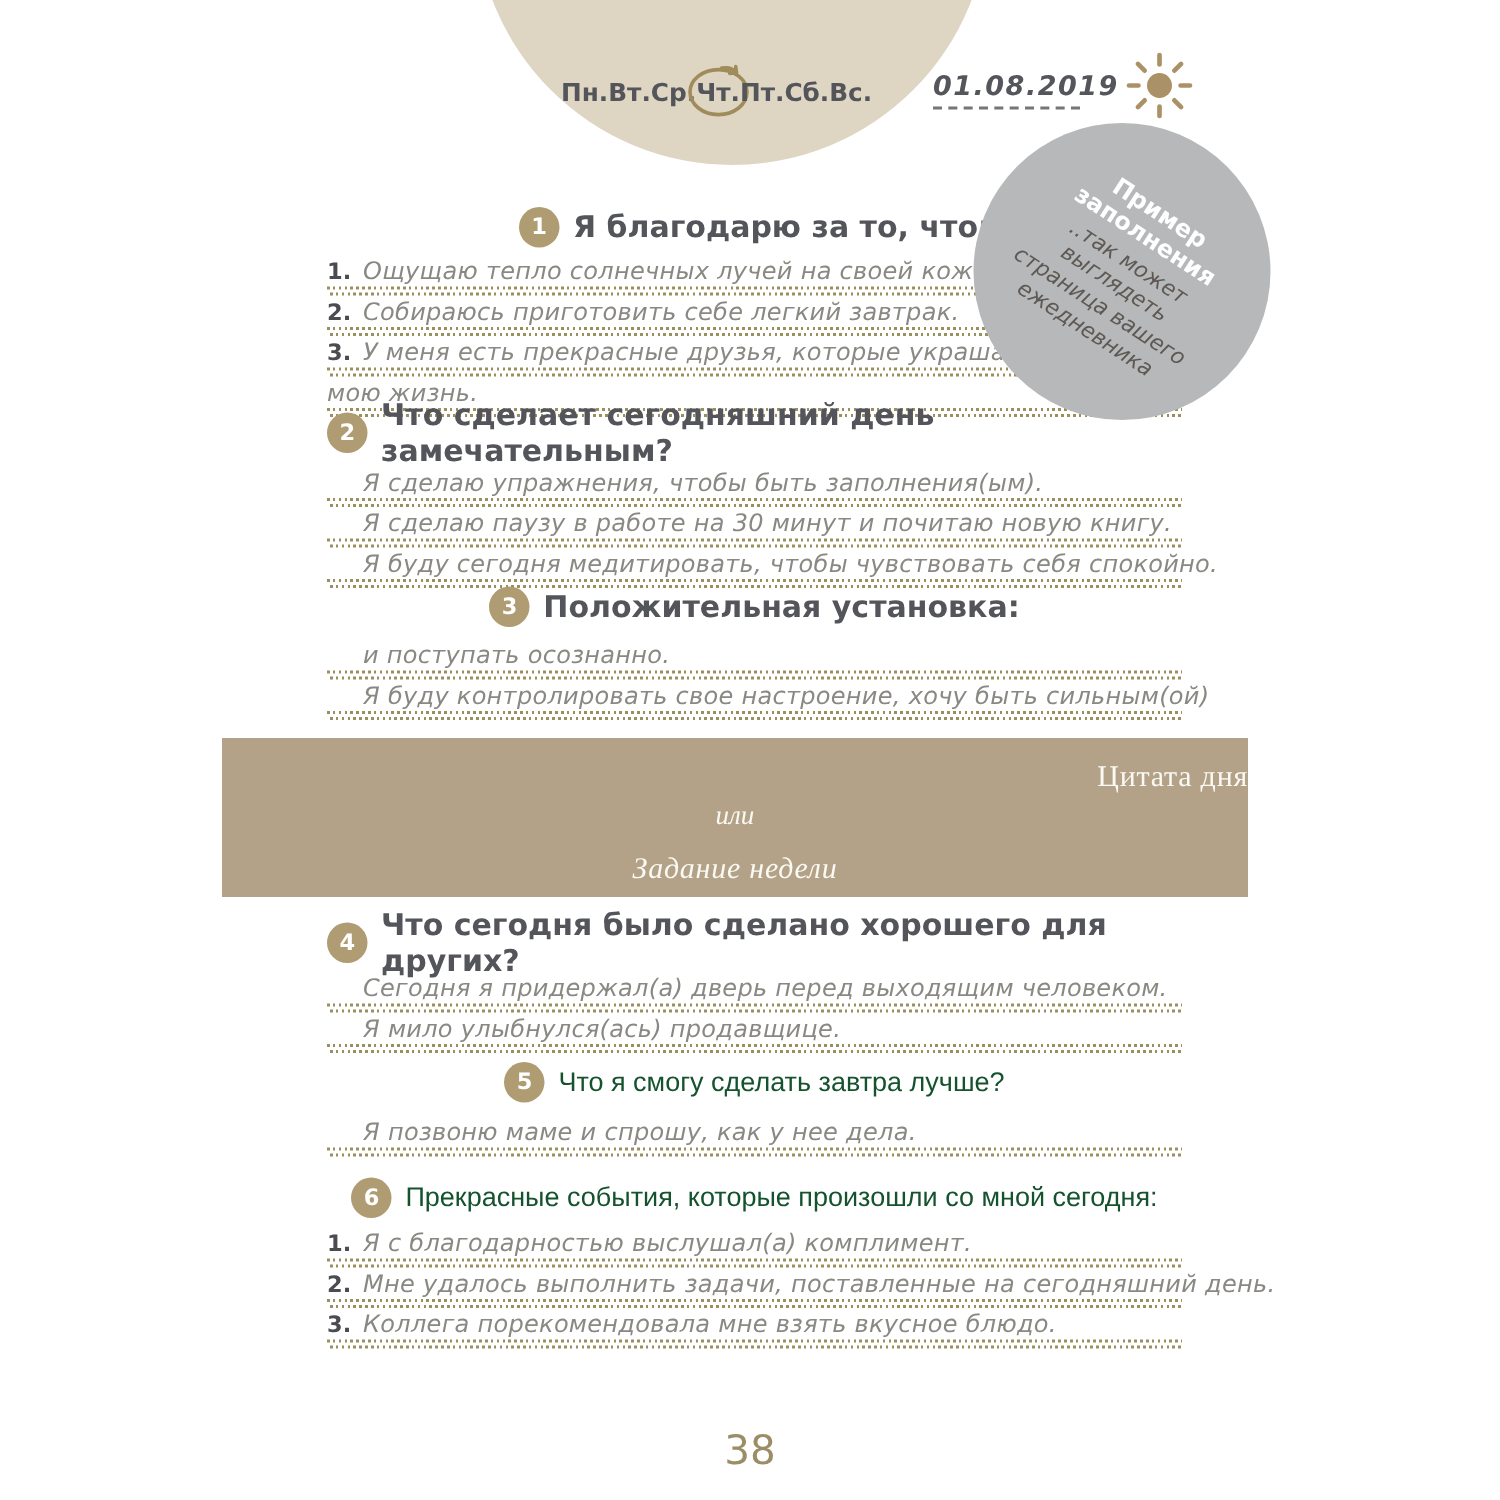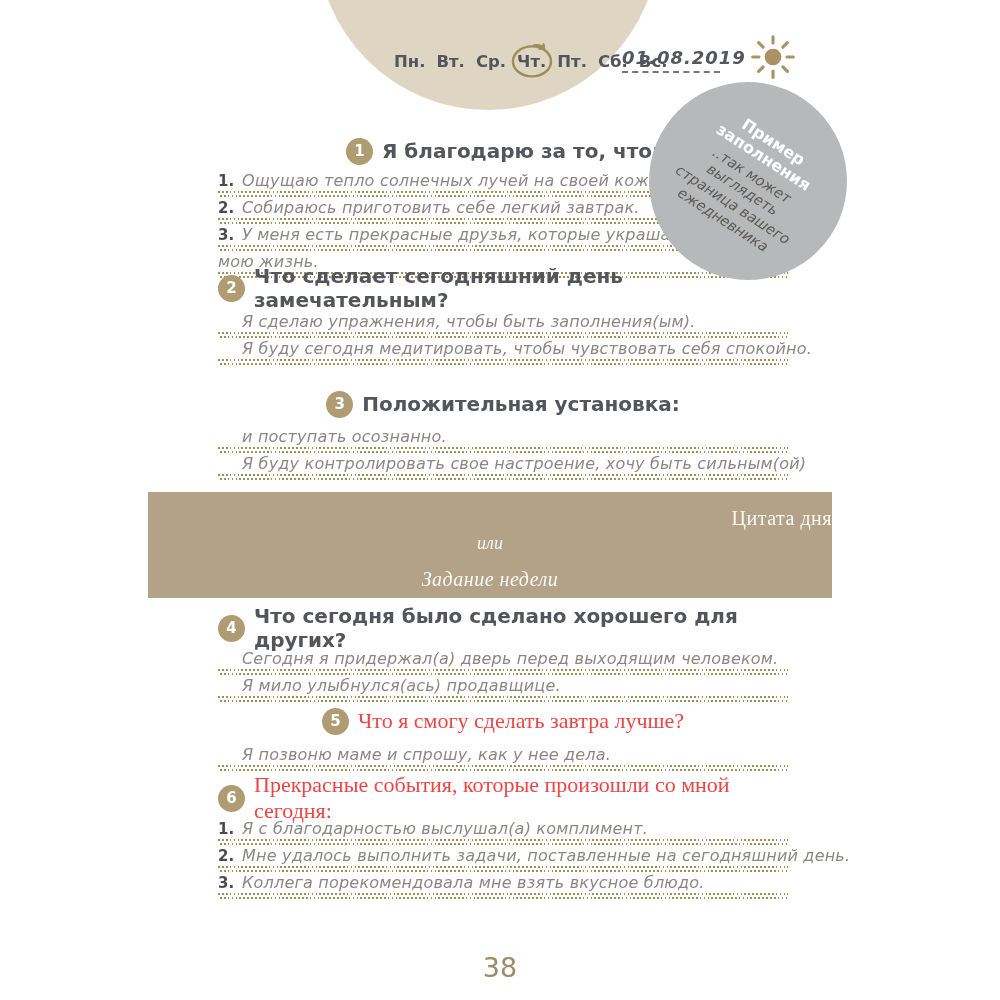--- a/index.html
+++ b/index.html
@@ -7,43 +7,43 @@
     --banner-bg:#b3a288; --banner-text:#fbf9f3; --top-circle:#ded6c3;
     --badge-bg:#b6b8b9; --badge-subtext:#5e5954; --ink:#53555a;
     --script:#8a8883; --page-number:#9b8d66;
   }
   *{margin:0;padding:0;box-sizing:border-box;}
   html,body{background:#fff;}
   .page{position:relative;width:1000px;height:1000px;background:#fff;overflow:hidden;
     font-family:"DejaVu Sans","Liberation Sans",sans-serif;color:var(--ink);}
   .top-circle{position:absolute;left:317px;top:-232px;width:342px;height:342px;
     border-radius:50%;background:var(--top-circle);z-index:0;}
-  .week-row{position:absolute;left:394px;top:52px;z-index:2;display:flex;gap:11px;
+  .week-row{position:absolute;left:374px;top:52px;z-index:2;display:flex;
     font-size:16.5px;font-weight:600;color:var(--ink);}
   .day{position:relative;display:inline-block;}
   .hand-circle{position:absolute;left:50%;top:50%;transform:translate(-50%,-54%);
     width:46px;height:40px;pointer-events:none;}
   .date-field{position:absolute;left:622px;top:47px;width:98px;text-align:center;z-index:2;}
   .date-text{font-style:italic;font-size:18px;font-weight:600;letter-spacing:1px;color:#54565c;}
   .date-field::after{content:"";display:block;margin-top:3px;border-top:2.5px dashed #75757a;}
   .sun{position:absolute;left:748px;top:32px;width:50px;height:50px;z-index:2;}
   .badge{position:absolute;left:649px;top:82px;width:198px;height:198px;border-radius:50%;
     background:var(--badge-bg);z-index:5;display:flex;align-items:center;justify-content:center;}
   .badge-inner{transform:rotate(33deg);text-align:center;width:156px;}
   .badge-title{font-weight:700;font-size:16px;line-height:1.15;color:#fff;margin-bottom:3px;}
   .badge-sub{font-style:italic;font-size:14.5px;line-height:1.22;color:var(--badge-subtext);}
   .content{position:absolute;left:218px;width:570px;top:0;height:1000px;z-index:1;}
   .sec{position:absolute;left:0;width:100%;}
   .sec-head{display:flex;align-items:center;justify-content:center;gap:9px;height:30px;}
   .num-circle{display:inline-flex;align-items:center;justify-content:center;flex:0 0 auto;
     width:27px;height:27px;border-radius:50%;background:var(--accent);color:#fff;
     font-weight:700;font-size:15px;}
   .sec-title{font-weight:700;font-size:20px;color:var(--ink);}
-  .sec-title.serif{font-family:Liberation Serif, serif;font-weight:400;
-    font-size:22px;color:#ef4444;}
+  .sec-title.serif{font-family:Liberation Sans, sans-serif;font-weight:400;
+    font-size:18px;color:#14532d;}
   .lines{width:100%;}
   .entry-row{display:flex;align-items:baseline;min-height:18px;}
   .entry-num{flex:0 0 24px;font-weight:700;font-size:15px;color:#4b4c52;}
   .entry-num:empty{flex:0 0 24px;}
   .entry-text{font-style:italic;font-size:16px;letter-spacing:.2px;color:var(--script);
     white-space:nowrap;}
   .entry-block{margin-bottom:1px;}
   .entry-block::after{content:"";display:block;height:6px;margin-top:1px;background-repeat:no-repeat;
     background-image:
       repeating-linear-gradient(90deg,var(--rule) 0,var(--rule) 1.7px,transparent 1.7px,transparent 3.9px),
@@ -154,20 +154,26 @@
       <div class="lines">
         <div class="entry-block">
           <div class="entry-row">
             <span class="entry-num"></span>
             <span class="entry-text">Я сделаю упражнения, чтобы быть заполнения(ым).</span>
           </div>
         </div>
         <div class="entry-block">
           <div class="entry-row">
             <span class="entry-num"></span>
+            <span class="entry-text">Я сделаю паузу в работе на 30 минут и почитаю новую книгу.</span>
+          </div>
+        </div>
+        <div class="entry-block">
+          <div class="entry-row">
+            <span class="entry-num"></span>
             <span class="entry-text">Я буду сегодня медитировать, чтобы чувствовать себя спокойно.</span>
           </div>
         </div>
       </div>
     </section>
 
     <section class="sec sec3">
       <div class="sec-head">
         <span class="num-circle">3</span>
         <span class="sec-title">Положительная установка:</span>

